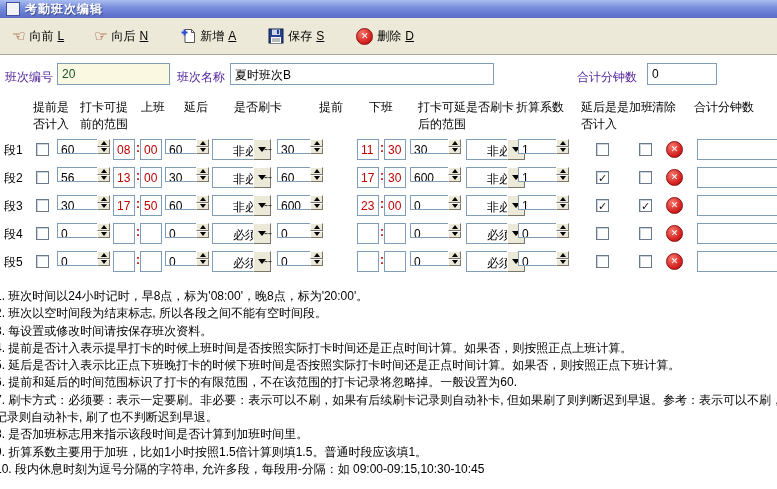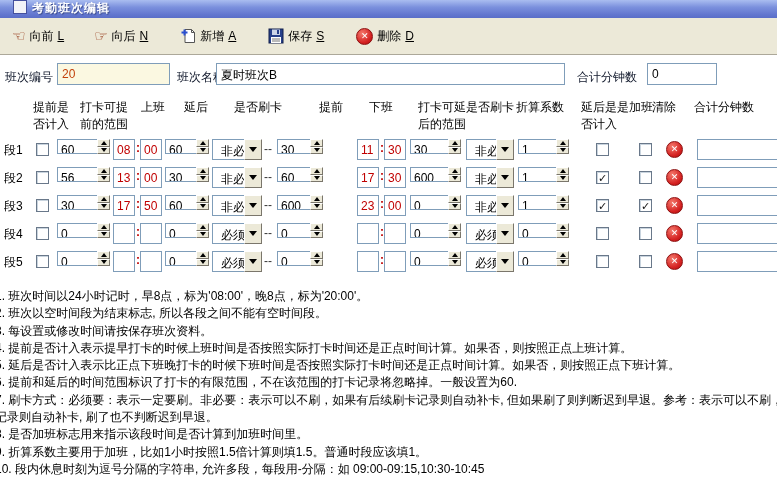--- a/index.html
+++ b/index.html
@@ -6,21 +6,21 @@
   body{
     width:777px;height:489px;position:relative;overflow:hidden;
     background:#ffffff;
     font-family:"Liberation Sans","DejaVu Sans",sans-serif;
     font-size:12px;color:#000;
   }
   
   .titlebar{
     position:absolute;top:0;left:0;width:777px;height:18px;
     background:linear-gradient(180deg,#aabdf0 0%,#7b90dd 40%,#6377cf 80%,#5a6ec8 100%);
-    display:flex;padding-left:13px;box-sizing:border-box;
+    display:flex;align-items:center;padding-left:6px;box-sizing:border-box;
   }
   .win-icon{width:12px;height:12px;background:#f2f3f8;border:1px solid #44509e;margin-right:5px;flex:none;}
   .title-text{color:#fff;font-weight:bold;font-size:12px;letter-spacing:1px;text-shadow:1px 1px 1px #3a4a8a;white-space:nowrap;}
   
   .toolbar{
     position:absolute;top:18px;left:0;width:777px;height:37px;
     background:#ECE9D8;border-bottom:1px solid #ACA899;
     display:flex;align-items:center;box-sizing:border-box;
   }
   .tb-btn{display:flex;align-items:center;gap:4px;padding:3px 4px;cursor:default;white-space:nowrap;}
@@ -29,26 +29,26 @@
   .tb-b4{margin-left:24px}.tb-b5{margin-left:24px}.tb-copy{margin-left:148px}
   .hand{font-family:"DejaVu Sans",sans-serif;font-size:15px;color:#8b2500;line-height:14px;}
   .xcirc{
     display:inline-block;width:15px;height:15px;border-radius:50%;
     background:radial-gradient(circle at 35% 30%,#f47a6d 0%,#d42020 65%,#a81111 100%);
     border:1px solid #8c0f0f;color:#fff;font-weight:bold;font-size:9px;
     line-height:15px;text-align:center;box-sizing:content-box;flex:none;
   }
   .xcirc::after{content:"\2715";}
   
-  .flabel{position:absolute;top:69px;color:#0f172a;white-space:nowrap;}
+  .flabel{position:absolute;top:69px;color:#4c1d95;white-space:nowrap;}
   .fld{
     position:absolute;top:63px;height:22px;box-sizing:border-box;
     border:1px solid #7F9DB9;background:#fff;padding:3px 4px;white-space:nowrap;overflow:hidden;
   }
-  .fld.disabled{background:#FBF8E1;color:#c2410c;}
+  .fld.disabled{background:#FBF8E1;color:#14532d;}
   
   .hdr{position:absolute;top:99px;white-space:pre-line;text-align:center;line-height:17px;color:#000;}
   
   #rows{position:absolute;top:136px;left:0;width:800px;}
   .grow{position:relative;height:28px;width:800px;}
   .grow > span{position:absolute;top:3px;}
   .seg-label{left:4px;top:6px !important;}
   .cb{
     width:13px;height:13px;background:#fff;border:1px solid #69788a;
     box-shadow:inset 1px 1px 0 #c9d4de;text-align:center;line-height:12px;
@@ -66,21 +66,21 @@
   .c-sp4{left:410px;width:51px}.c-sp5{left:518px;width:51px}
   .tbox{
     width:22px;height:21px;border:1px solid #7F9DB9;background:#fff;
     color:#c00000;padding:3px 0 0 3px;box-sizing:border-box;overflow:hidden;
   }
   .tcolon{color:#c00000;font-weight:bold;top:5px !important;}
   .tcolon::after{content:":";}
   .c-t1h{left:113px}.c-t1c{left:136px}.c-t1m{left:140px}
   .c-t2h{left:357px}.c-t2c{left:380px}.c-t2m{left:384px}
   .dd{display:flex;height:21px;box-sizing:border-box;}
-  .dd-val{flex:1;border:1px solid #7F9DB9;border-right:none;background:#fff;padding:3px 8px 0;overflow:hidden;white-space:nowrap;}
+  .dd-val{flex:1;border:1px solid #7F9DB9;border-right:none;background:#fff;padding:3px 20px 0;overflow:hidden;white-space:nowrap;}
   .dd-btn{width:16px;flex:none;background:#ECE9D8;border:1px solid;border-color:#fff #7a766b #7a766b #fff;display:flex;align-items:center;justify-content:center;}
   .dd-btn i{display:block;width:0;height:0;border-left:4px solid transparent;border-right:4px solid transparent;border-top:5px solid #000;}
   .c-dd1{left:212px;width:50px}.c-dd2{left:466px;width:48px}
   .c-dash{left:264px;top:6px !important;color:#333;}
   .c-clear{left:666px;top:5px !important;}
   .rest{width:95px;height:21px;border:1px solid #7F9DB9;background:#fff;box-sizing:border-box;}
   .c-rest{left:697px}
   
   #notes{position:absolute;top:288px;left:-5px;width:860px;}
   .note{white-space:nowrap;line-height:17.3px;height:17.3px;overflow:hidden;color:#000;}
@@ -128,21 +128,21 @@
   <span class="tb-btn tb-b5">
     <span class="xcirc"></span>
     <span>删除</span>
     <span class="hot">D</span>
   </span>
 </div>
 
 <span class="flabel" style="left:5px">班次编号</span>
 <span class="fld disabled" style="left:57px;width:113px">20</span>
 <span class="flabel" style="left:177px">班次名称</span>
-<span class="fld" style="left:216px;width:349px">夏时班次B</span>
+<span class="fld" style="left:230px;width:264px">夏时班次B</span>
 <span class="flabel" style="left:577px">合计分钟数</span>
 <span class="fld" style="left:647px;width:70px">0</span>
 
 <span class="hdr" style="left:27px;width:48px">提前是
 否计入</span>
 <span class="hdr" style="left:73px;width:62px">打卡可提
 前的范围</span>
 <span class="hdr" style="left:141px">上班</span>
 <span class="hdr" style="left:184px">延后</span>
 <span class="hdr" style="left:234px">是否刷卡</span>

